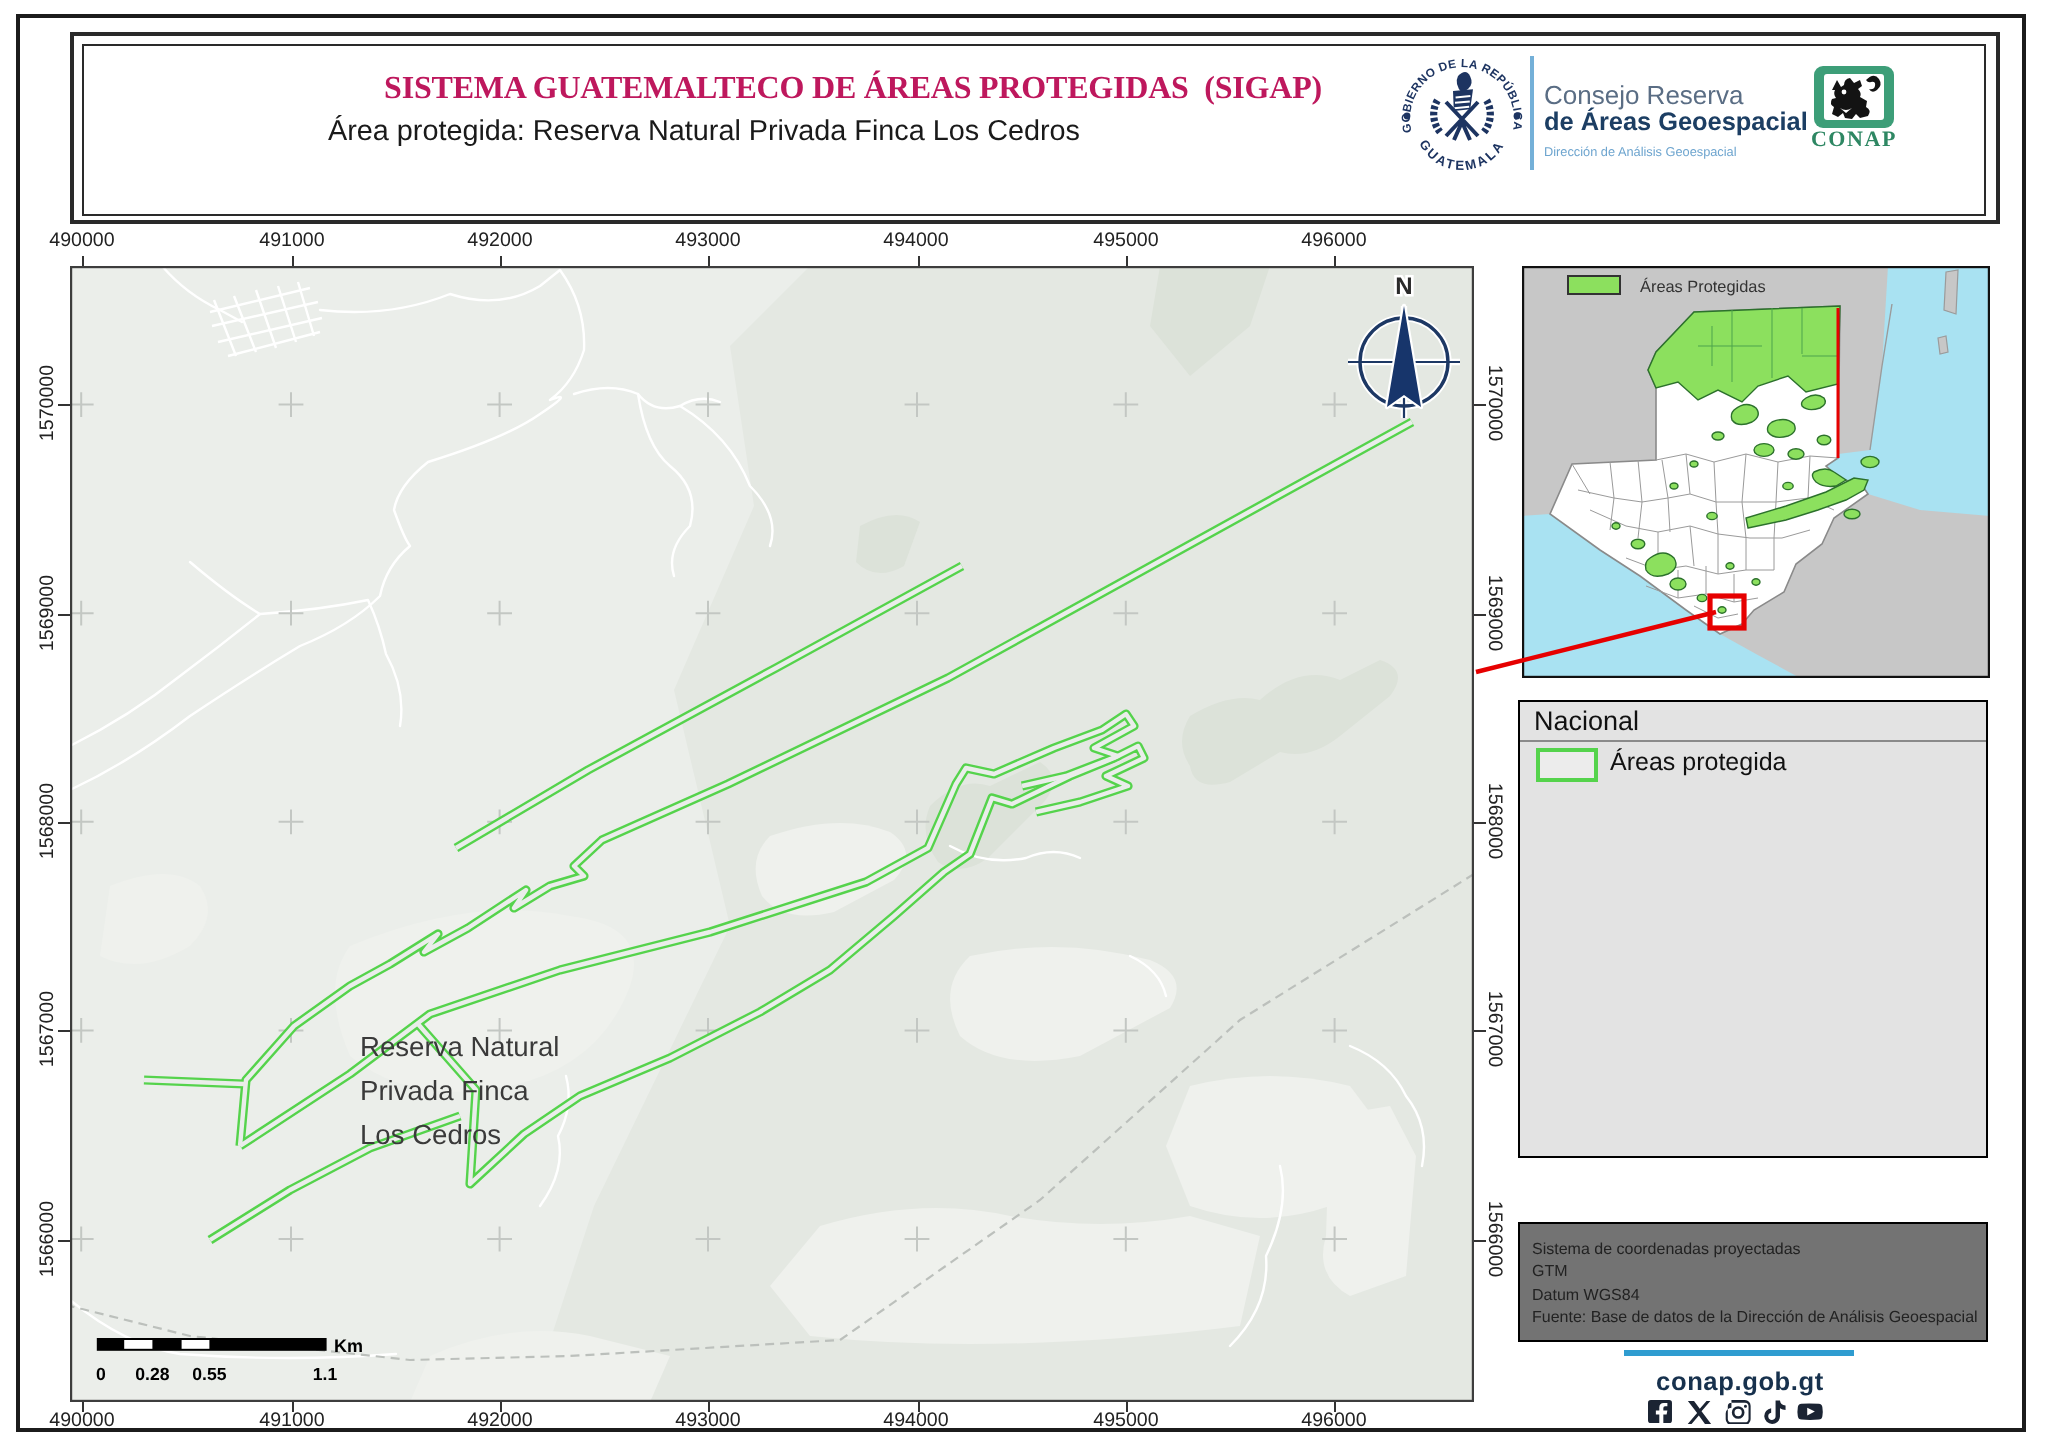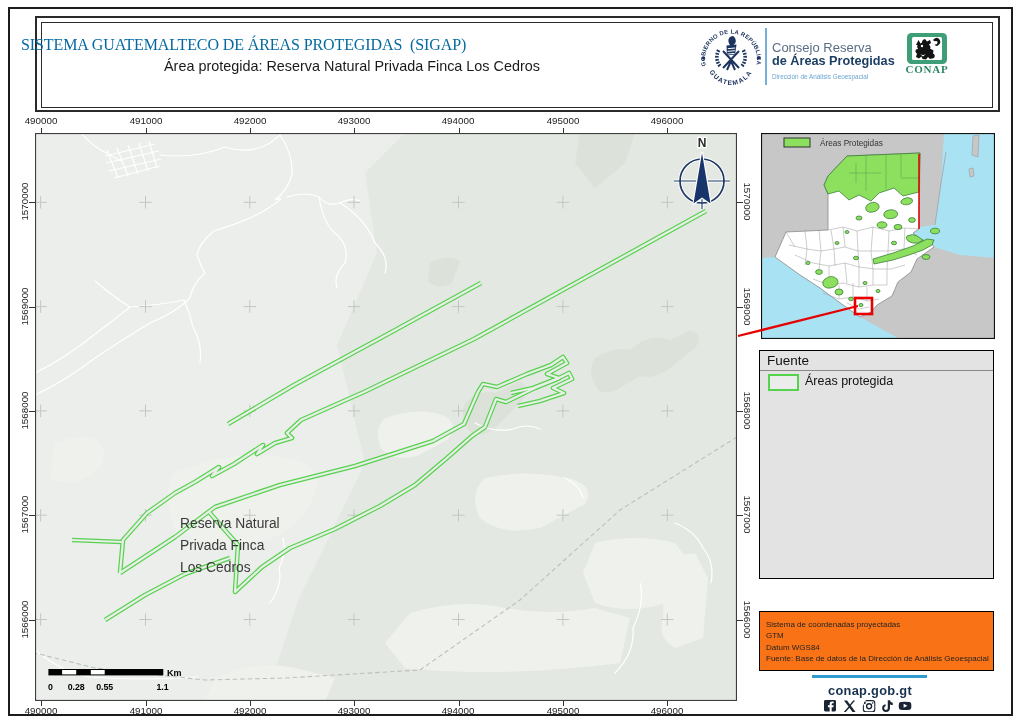--- a/index.html
+++ b/index.html
@@ -9,21 +9,21 @@
 </style>
 </head>
 <body>
 
 <div class="abs" style="left:8px;top:7px;width:1001px;height:705px;border:2px solid #1c1c1c;"></div>
 
 <div class="abs" style="left:35px;top:16px;width:961px;height:92px;border:2px solid #2a2a2a;"></div>
 
 <div class="abs" style="left:41px;top:22px;width:950px;height:84px;border:1px solid #2a2a2a;"></div>
 
-<div class="abs" style="left:21px;top:36px;width:640px;text-align:left;font-family:'Liberation Serif',serif;font-weight:normal;font-size:16px;color:#0369a1;letter-spacing:-0.1px;">SISTEMA GUATEMALTECO DE ÁREAS PROTEGIDAS&nbsp; (SIGAP)</div>
+<div class="abs" style="left:21px;top:36px;width:640px;text-align:right;font-family:'Liberation Serif',serif;font-weight:bold;font-size:16px;color:#be185d;letter-spacing:-0.1px;">SISTEMA GUATEMALTECO DE ÁREAS PROTEGIDAS&nbsp; (SIGAP)</div>
 
 <div class="abs" style="left:32px;top:58px;width:640px;text-align:center;font-size:14.4px;color:#1a1a1a;">Área protegida: Reserva Natural Privada Finca Los Cedros</div>
 
 <svg class="abs" style="left:699px;top:25px;" width="64" height="64" viewBox="0 0 64 64">
   <defs>
     <path id="arcTop" d="M6.8,41 A 26,26 0 1 1 57.2,41"></path>
     <path id="arcBot" d="M8,36 A 24,24 0 0 0 56,36"></path>
   </defs>
   <text font-size="5.9" font-weight="bold" fill="#1d3461" letter-spacing="0.25"><textPath href="#arcTop">GOBIERNO DE LA REPÚBLICA</textPath></text>
   <text font-size="6.6" font-weight="bold" fill="#1d3461" letter-spacing="1.2"><textPath href="#arcBot" startOffset="11">GUATEMALA</textPath></text>
@@ -35,21 +35,21 @@
     <path d="M30,13 q4,-4 6,0 q2,4 -1,6.5 l-3,2 q-4,-4.5 -2,-8.5z"></path>
     <path d="M27.5,20.5 l10,-0.9 -1.4,10 -8.2,0.9z"></path>
     <path d="M28.8,23.7 l7.4,-0.7 M28.5,26.4 l7.4,-0.7 M28.2,29.1 l7.4,-0.7" stroke="#fff" stroke-width="1" fill="none"></path>
     <path d="M24,26 l16,17 M40,26 l-16,17 M32,36 l-4,9 M32,36 l4,9" stroke="#1d3461" stroke-width="2" fill="none"></path>
   </g>
 </svg>
 
 <div class="abs" style="left:765px;top:28px;width:2px;height:57px;background:#74b0d8;"></div>
 
 <div class="abs" style="left:772px;top:39.5px;font-size:13px;color:#5a6d84;white-space:nowrap;">Consejo Reserva</div>
-<div class="abs" style="left:772px;top:53.5px;font-size:12.7px;color:#1c3e63;font-weight:bold;white-space:nowrap;">de Áreas Protegidas</div>
+<div class="abs" style="left:772px;top:53.5px;font-size:12.7px;color:#1c3e63;font-weight:bold;white-space:nowrap;">de Áreas Geoespacial</div>
 <div class="abs" style="left:772px;top:72.5px;font-size:6.4px;color:#6ea5cf;white-space:nowrap;">Dirección de Análisis Geoespacial</div>
 
 <svg class="abs" style="left:902px;top:32px;" width="50" height="42" viewBox="0 0 50 42">
   <rect x="5" y="1" width="40" height="31" rx="4.5" fill="#3d9e78"></rect>
   <rect x="10" y="5" width="30" height="23" rx="1.5" fill="#fff"></rect>
   <g fill="#131313">
     <path d="M14,13 l2.5,-5 2,3.5 1.5,-1 q0,-3 3,-3.5 l2,2.5 3,-1.5 1,3 -2,1.5 q2,2 1,4 l3.5,2 -0.5,3 q3,1.5 1,4.5 l-4,1 -2,-2 -2,2.5 -3.5,-0.5 -1,-2.5 -2.5,2 -3,-1.5 1,-3.5 q-2.5,-1.5 -1,-4 l2,-0.5 q-1.5,-2 -0.5,-4z"></path>
     <path d="M31,8 q4,-4 6.5,-0.5 q2,3 -1,5.5 q-2.5,2 -4,-0.5 q2.5,0.5 3,-1.5 q0.5,-2.5 -2,-2 q-1.5,0.5 -2.5,-1z"></path>
   </g>
   <g fill="#fff">
@@ -308,30 +308,30 @@
 
   <rect x="0.5" y="0.5" width="233" height="205" fill="none" stroke="#111" stroke-width="1.2"></rect>
 </svg>
 
 <svg class="abs" style="left:0;top:0;pointer-events:none;" width="1024" height="724" viewBox="0 0 1024 724">
   <line x1="738" y1="336" x2="858" y2="306" stroke="#e60000" stroke-width="2.2"></line>
 </svg>
 
 <div class="abs" style="left:759px;top:350px;width:233px;height:227px;background:#e3e3e3;border:1px solid #000;">
 
-  <div style="position:absolute;left:7px;top:2px;font-size:13.5px;color:#111;">Fuente</div>
+  <div style="position:absolute;left:7px;top:2px;font-size:13.5px;color:#111;">Nacional</div>
 
   <div style="position:absolute;left:0;top:19px;width:100%;height:1px;background:#8a8a8a;"></div>
 
   <div style="position:absolute;left:8px;top:23px;width:27px;height:13px;background:#ececec;border:2px solid #55d34c;"></div>
 
   <div style="position:absolute;left:45px;top:23px;font-size:12.5px;color:#111;">Áreas protegida</div>
 </div>
 
-<div class="abs" style="left:759px;top:611px;width:233px;height:58px;background:#f97316;border:1px solid #000;font-size:8px;color:#222;line-height:11.3px;">
+<div class="abs" style="left:759px;top:611px;width:233px;height:58px;background:#737373;border:1px solid #000;font-size:8px;color:#222;line-height:11.3px;">
   <div style="position:absolute;left:6px;top:7px;">Sistema de coordenadas proyectadas<br>GTM<br>Datum WGS84<br>Fuente: Base de datos de la Dirección de Análisis Geoespacial</div>
 </div>
 
 <div class="abs" style="left:812px;top:674.5px;width:115px;height:3.5px;background:#2f9cd0;"></div>
 
 <div class="abs" style="left:770px;top:683px;width:200px;text-align:center;font-size:12.8px;font-weight:bold;color:#17314d;letter-spacing:.3px;">conap.gob.gt</div>
 
 <svg class="abs" style="left:824px;top:699.5px;" width="94" height="12.5" viewBox="0 0 98 13">
   <g fill="#1b2433">
 

